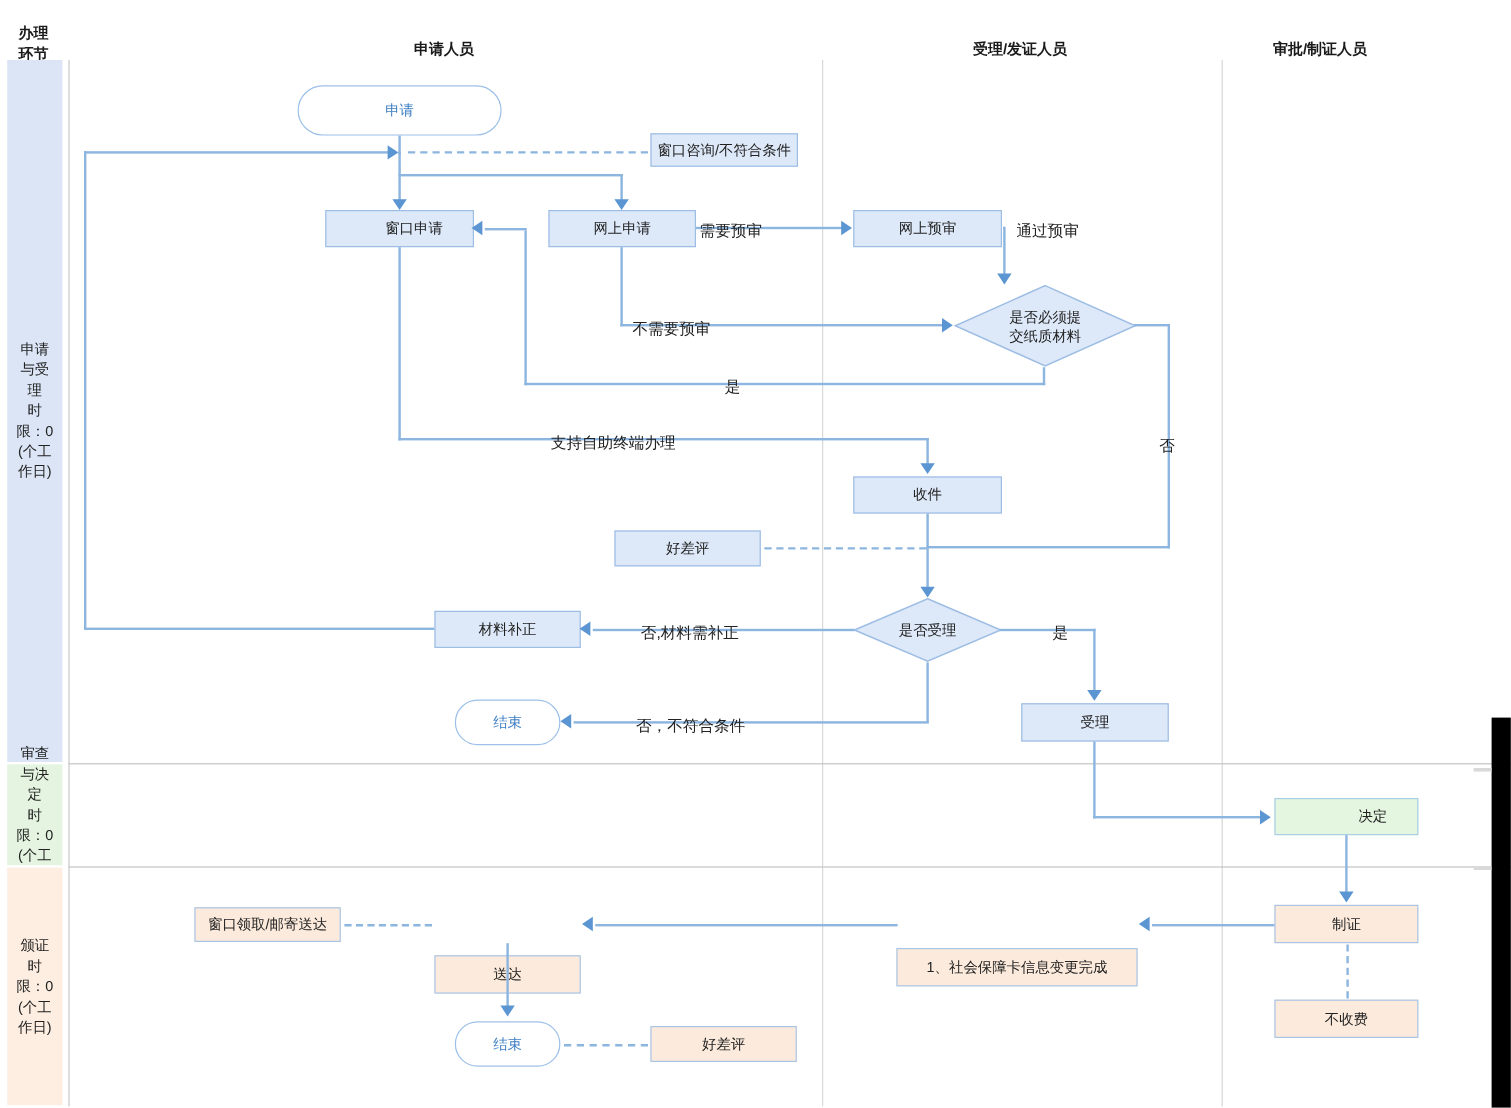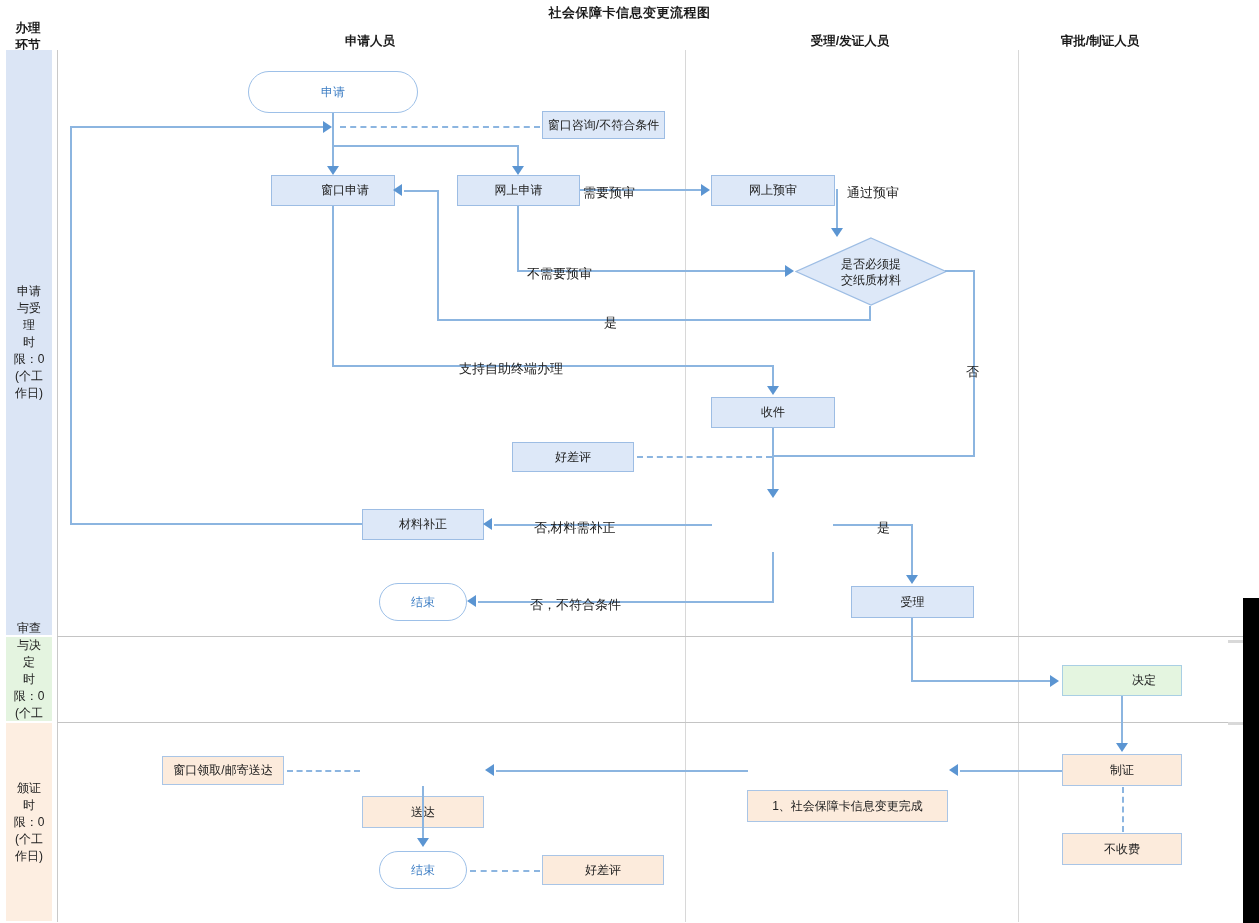--- a/index.html
+++ b/index.html
@@ -89,21 +89,20 @@
 
   
   .blackbar{position:absolute;background:#000000;}
   .greytick{position:absolute;background:#d9d9d9;height:3px;}
 </style>
 </head>
 <body>
 
 <div id="root">
 
-  <div class="title">社会保障卡信息变更流程图</div>
 
   <div class="side-head" style="white-space: pre-line;">办理
 环节</div>
   <div class="side-cell sc-blue" style="top:50px;  height:585px;">
       <span style="white-space: pre-line;">申请
 与受
 理
 时
 限：0
 (个工
@@ -151,20 +150,26 @@
       <polygon points="76,1 151,34.5 76,68 1,34.5" fill="#dde8f8" stroke="#9dbde4" stroke-width="1.3"></polygon>
     </svg>
     <div class="dm-txt" style="white-space: pre-line;">是否必须提
 交纸质材料</div>
   </div>
 
   <div class="node rect" style="left: 711px; top: 397px; width: 124px; height: 31px; white-space: pre-line;">收件</div>
 
   <div class="node rect" style="left: 512px; top: 442px; width: 122px; height: 30px; white-space: pre-line;">好差评</div>
 
+  <div class="node diamond" style="left: 711px; top: 498px; width: 124px; height: 54px; white-space: pre-line;">
+    <svg class="dm-shape" viewBox="0 0 124 54" preserveAspectRatio="none">
+      <polygon points="62,1 123,27 62,53 1,27" fill="#dde8f8" stroke="#9dbde4" stroke-width="1.3"></polygon>
+    </svg>
+    <div class="dm-txt" style="white-space: pre-line;">是否受理</div>
+  </div>
 
   <div class="node rect" style="left: 362px; top: 509px; width: 122px; height: 31px; white-space: pre-line;">材料补正</div>
 
   <div class="node term" style="left: 379px; top: 583px; width: 88px; height: 38px; white-space: pre-line;">结束</div>
 
   <div class="node rect" style="left: 851px; top: 586px; width: 123px; height: 32px; white-space: pre-line;">受理</div>
 
   <div class="node rect-green" style="left: 1062px; top: 665px; width: 120px; height: 31px; white-space: pre-line; padding-left: 44px;">决定</div>
 
   <div class="node rect-peach" style="left: 1062px; top: 754px; width: 120px; height: 32px; white-space: pre-line;">制证</div>

